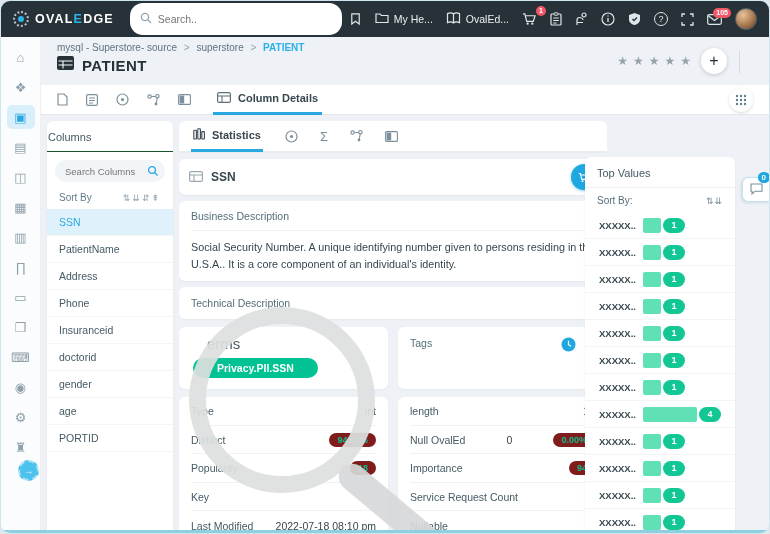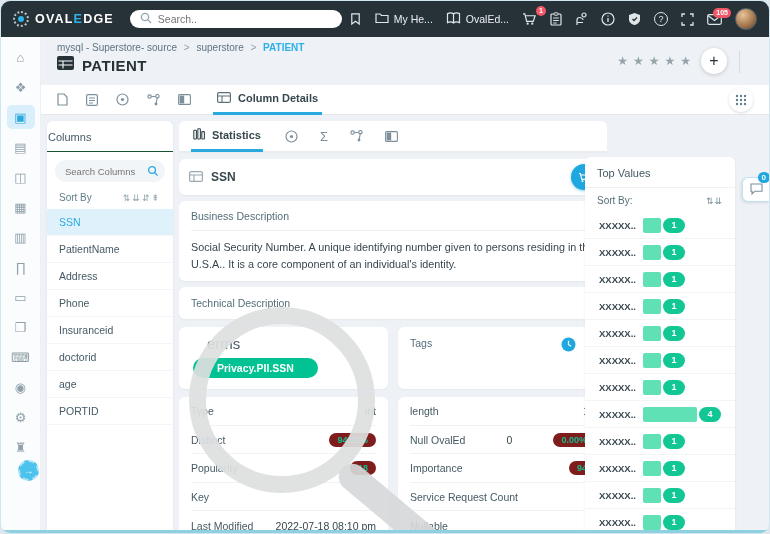--- a/index.html
+++ b/index.html
@@ -10,21 +10,21 @@
 
   
   .topbar { position:absolute; top:0; left:0; right:0; height:36px; background:#263238;
             display:flex; align-items:center; padding:0 12px; z-index:20; }
   .logo { display:flex; align-items:center; gap:6px; }
   .logo-mark { width:16px; height:16px; border:2px dotted #b9c4ca; border-radius:50%;
                display:flex; align-items:center; justify-content:center; }
   .logo-dot { width:6px; height:6px; background:#2cb3e8; border-radius:50%; }
   .logo-text { color:#fff; font-weight:bold; font-size:12.5px; letter-spacing:1.2px; }
   .logo-text .accent { color:#2cb3e8; }
-  .search-pill { width:212px; height:18px; background:#fff; border-radius:13px;
+  .search-pill { width:212px; height:32px; background:#fff; border-radius:13px;
                  display:flex; align-items:center; gap:6px; padding:0 10px; margin-left:16px; }
   .search-pill input { border:none; outline:none; background:transparent; width:100%;
                        font-size:10.5px; color:#546e7a; font-family:inherit; }
   .topbar-right { margin-left:auto; display:flex; align-items:center; gap:13px; }
   .tb-item { position:relative; display:flex; align-items:center; gap:5px; color:#dfe6e9; }
   .tb-label { color:#eceff1; font-size:10.5px; }
   .badge-red { position:absolute; top:-6px; right:-9px; background:#f25767; color:#fff;
                font-size:7px; font-weight:bold; border-radius:7px; padding:1px 3px; line-height:8px; }
   .circle-glyph { width:14px; height:14px; border:1.2px solid #dfe6e9; border-radius:50%;
                   color:#dfe6e9; font-size:9px; display:flex; align-items:center; justify-content:center; }
@@ -362,20 +362,21 @@
       <span>Sort By</span>
       <span class="cp-sort-icons"><span>⇅</span><span>⇊</span><span>⇵</span><span>⇞</span></span>
     </div>
     <div class="cp-list">
       <div class="cp-item selected">SSN</div>
       <div class="cp-item">PatientName</div>
       <div class="cp-item">Address</div>
       <div class="cp-item">Phone</div>
       <div class="cp-item">Insuranceid</div>
       <div class="cp-item">doctorid</div>
+      <div class="cp-item">gender</div>
       <div class="cp-item">age</div>
       <div class="cp-item">PORTID</div>
     </div>
   </div>
 
   <div class="main-panel">
     <div class="stats-tabs">
       <span class="stats-tab-active">
         <span>
           <svg width="12" height="12" viewBox="0 0 12 12">

